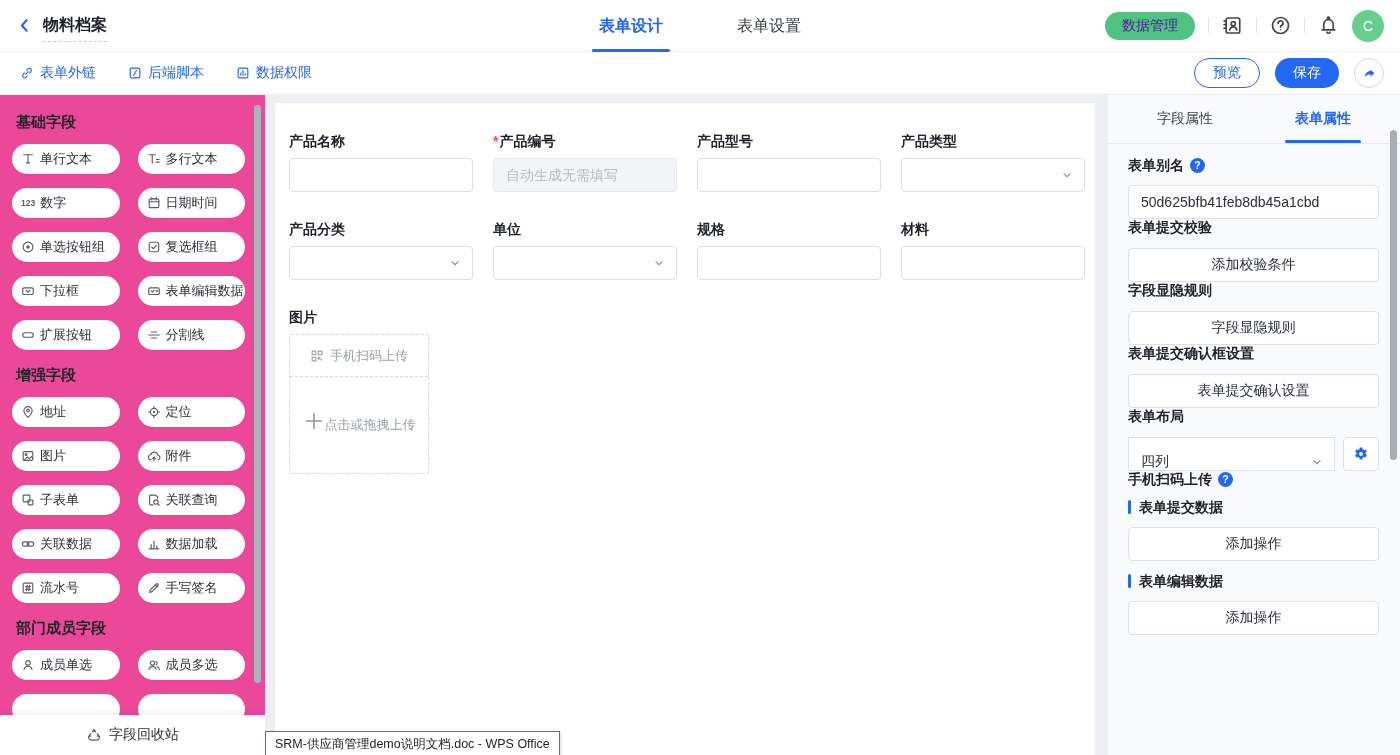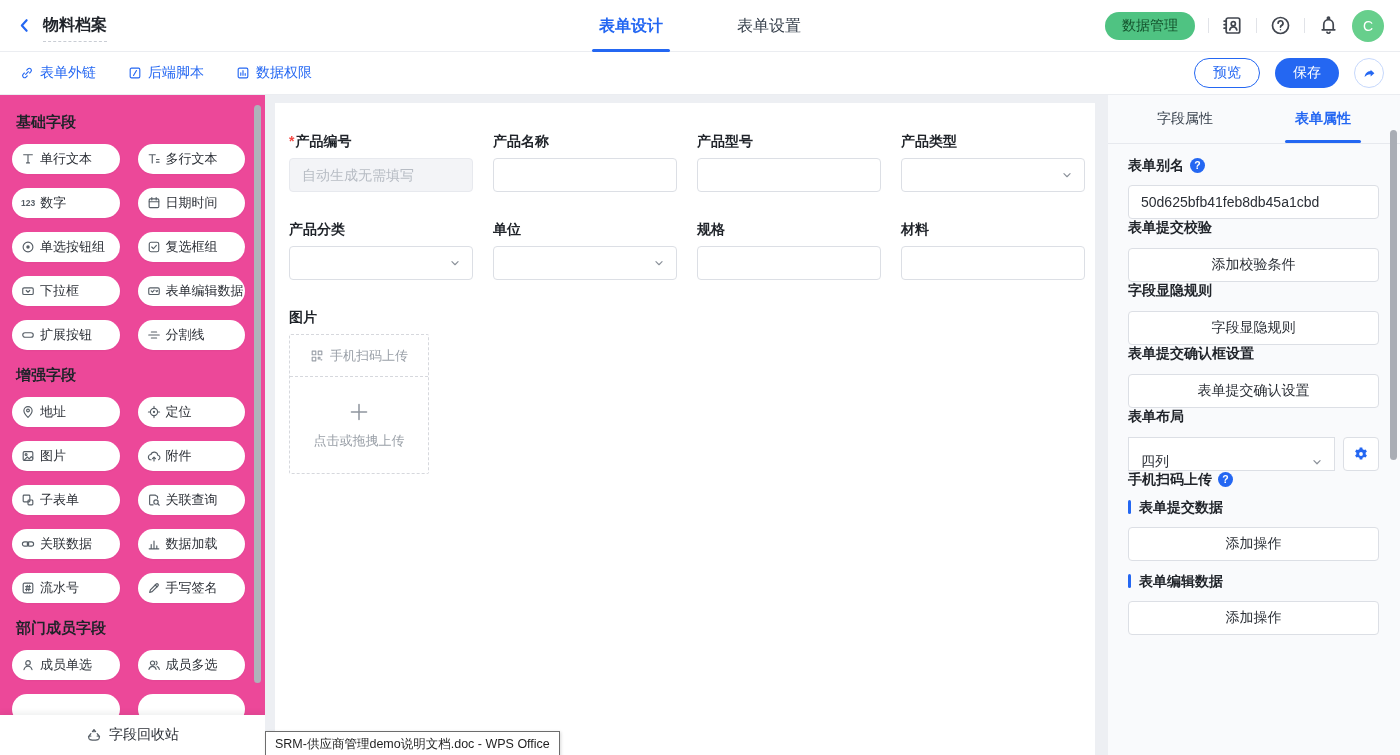--- a/index.html
+++ b/index.html
@@ -14,21 +14,21 @@
 
   
   .header{height:52px;background:#fff;border-bottom:1px solid var(--line);display:flex;align-items:center;padding:0 16px;position:relative;}
   .back-btn{color:var(--blue);margin-right:10px;cursor:pointer;}
   .doc-title{font-size:16px;font-weight:700;color:var(--txt);padding-bottom:5px;border-bottom:1px dashed #c9cdd4;margin-top:6px;}
   .header-tabs{position:absolute;left:50%;top:0;transform:translateX(-50%);height:52px;display:flex;gap:74px;}
   .h-tab{position:relative;line-height:52px;font-size:16px;color:#37404c;cursor:pointer;}
   .h-tab.active{color:var(--blue);font-weight:600;}
   .tab-underline{position:absolute;left:50%;transform:translateX(-50%);bottom:0;width:78px;height:3px;border-radius:2px;background:var(--blue);}
   .header-right{margin-left:auto;display:flex;align-items:center;gap:13px;}
-  .green-pill{height:28px;padding:0 17px;border-radius:15px;background:var(--green);color:#14532d;font-size:14px;display:flex;align-items:center;cursor:pointer;}
+  .green-pill{height:28px;padding:0 17px;border-radius:15px;background:var(--green);color:#4c1d95;font-size:14px;display:flex;align-items:center;cursor:pointer;}
   .vdiv{width:1px;height:15px;background:#e1e3e8;}
   .h-icon{color:#41464f;cursor:pointer;display:flex;align-items:center;position:relative;}
   .avatar{width:32px;height:32px;border-radius:50%;background:var(--avatar);color:#fff;font-size:14px;display:flex;align-items:center;justify-content:center;cursor:pointer;}
 
   
   .toolbar{height:43px;background:#fff;border-bottom:1px solid var(--line);display:flex;align-items:center;padding:0 16px 0 20px;}
   .t-links{display:flex;gap:32px;}
   .t-link{display:flex;align-items:center;gap:6px;color:var(--blue);font-size:14px;cursor:pointer;}
   .toolbar-right{margin-left:auto;display:flex;align-items:center;gap:15px;}
   .btn-preview{width:66px;height:30px;border-radius:16px;border:1px solid var(--blue);color:var(--blue);background:#fff;font-size:14px;display:flex;align-items:center;justify-content:center;cursor:pointer;}
@@ -55,21 +55,21 @@
   .canvas{background:#fff;height:100%;padding:30px 0 0 14px;}
   .field-grid{display:grid;grid-template-columns:repeat(4,184px);column-gap:20px;row-gap:29px;}
   .field-label{display:block;font-size:14px;font-weight:700;color:var(--txt);margin-bottom:9px;line-height:16px;}
   .req{color:#f54a45;margin-right:1px;}
   .f-input{width:184px;height:34px;border:1px solid var(--border);border-radius:4px;background:#fff;font-size:14px;color:var(--txt2);padding:0 12px;outline:none;font-family:inherit;}
   .f-input::placeholder{color:var(--ph);}
   .f-input.disabled{background:#f3f4f7;border-color:#e7e9ee;}
   .f-select{width:184px;height:34px;border:1px solid var(--border);border-radius:4px;background:#fff;display:flex;align-items:center;justify-content:flex-end;padding:0 10px;cursor:pointer;color:var(--gray);}
   .upload{width:140px;border:1px dashed #d6d8dd;border-radius:2px;background:#fff;}
   .upload-scan{height:42px;border-bottom:1px dashed #d6d8dd;display:flex;align-items:center;justify-content:center;gap:6px;color:#9aa0a8;font-size:13px;cursor:pointer;}
-  .upload-drop{height:96px;display:flex;flex-direction:column;align-items:center;justify-content:center;color:#9aa0a8;font-size:13px;cursor:pointer;}
+  .upload-drop{height:96px;display:flex;flex-direction:row;align-items:center;justify-content:center;color:#9aa0a8;font-size:13px;cursor:pointer;}
   .upload-drop .plus{color:#8f959e;margin-bottom:9px;}
 
   
   .panel{width:292px;flex:none;background:var(--panelbg);position:relative;}
   .panel-tabs{height:49px;display:flex;border-bottom:1px solid #e7e9ee;padding:0 8px;}
   .p-tab{flex:1;position:relative;display:flex;align-items:center;justify-content:center;font-size:14px;color:#37404c;cursor:pointer;}
   .p-tab.active{color:var(--blue);font-weight:600;}
   .p-tab .tab-underline{width:76px;}
   .panel-body{padding:13px 21px 0 20px;}
   .p-label{font-size:14px;font-weight:700;color:var(--txt);display:flex;align-items:center;gap:6px;line-height:16px;}
@@ -399,22 +399,22 @@
           </svg>
       </span>
       <span>字段回收站</span>
     </div>
     <div class="sb-thumb"></div>
   </div>
 
   <div class="canvas-wrap">
     <div class="canvas">
       <div class="field-grid">
+          <div><span class="field-label">产品名称</span><input class="f-input" readonly="" style=""></div>
           <div><span class="field-label"><span class="req">*</span>产品编号</span><input class="f-input disabled" placeholder="自动生成无需填写" readonly="" style=""></div>
-          <div><span class="field-label">产品名称</span><input class="f-input" readonly="" style=""></div>
           <div><span class="field-label">产品型号</span><input class="f-input" readonly="" style=""></div>
           <div>
             <span class="field-label">产品类型</span>
             <div class="f-select">
               <span>
                 <svg width="14" height="14" viewBox="0 0 16 16" fill="none" stroke="currentColor" stroke-width="1.3" stroke-linecap="round" stroke-linejoin="round">
                   <path d="M4.5 6.5L8 10l3.5-3.5"></path>
                 </svg>
               </span>
             </div>

